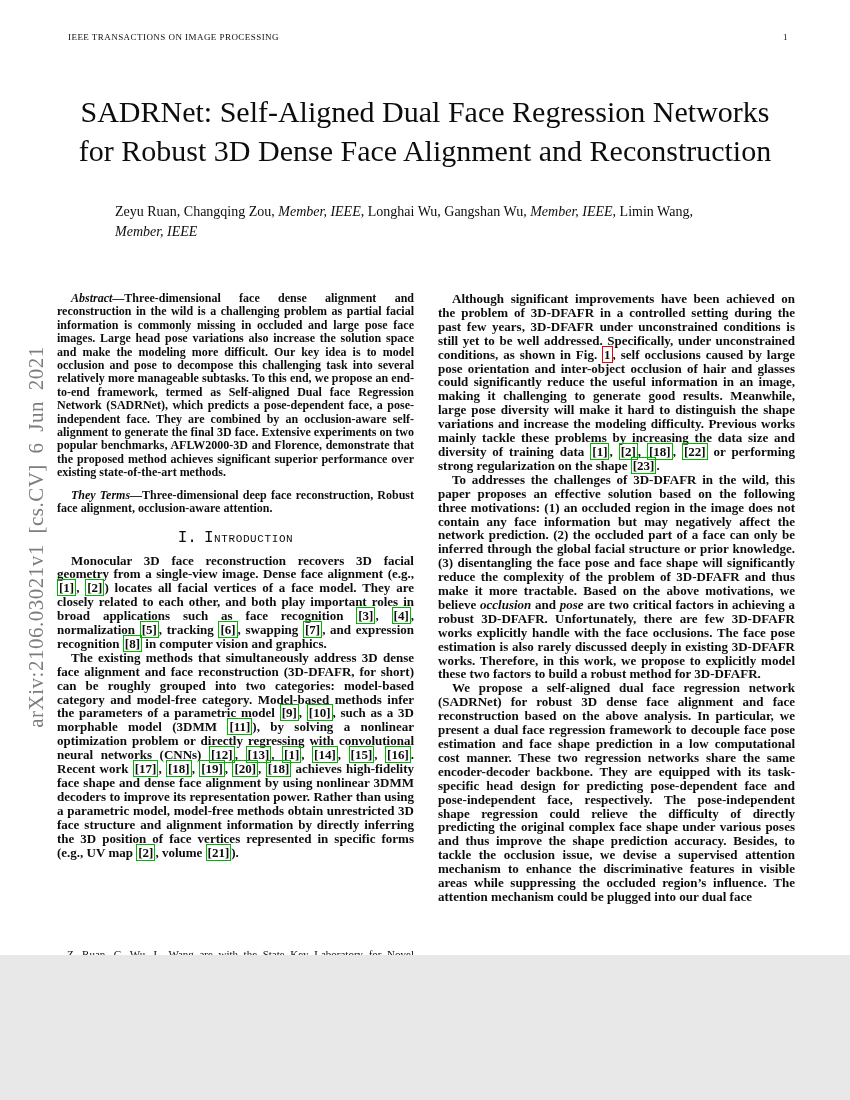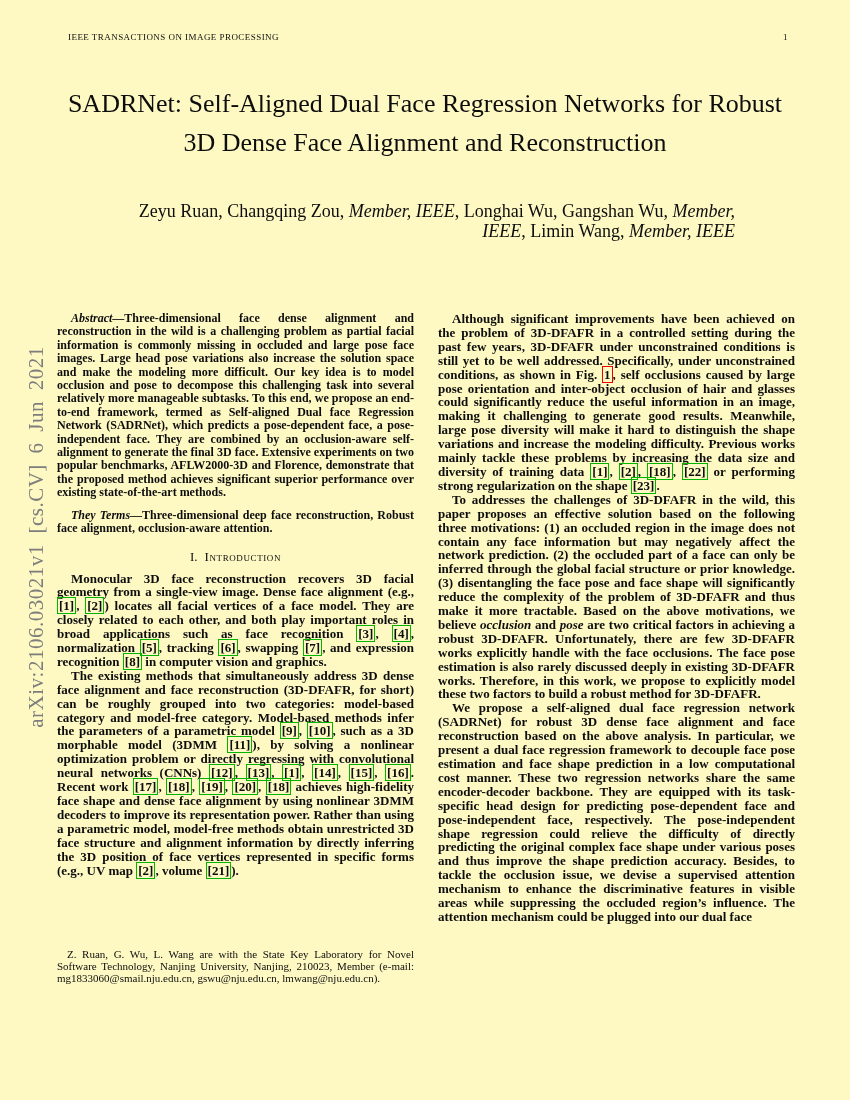--- a/index.html
+++ b/index.html
@@ -1,52 +1,53 @@
 <!DOCTYPE html>
 <html style="--cite-green: #00b400; --figref-red: #ee0000; --arxiv-gray: #7d7d7d;"><head>
 <meta charset="utf-8">
 <style>
   html,body { margin:0; padding:0; background:#e8e8e8; }
   .page {
-    position:relative; width:850px; height:1100px; margin:0 auto;
-    background:#fef9c3; color:#0d0d0d; overflow:hidden;
+    position:relative; width:850px; height:955px; margin:0 auto;
+    background:#ffffff; color:#0d0d0d; overflow:hidden;
     font-family:"Liberation Serif","DejaVu Serif",serif;
   }
   .running-header {
     position:absolute; top:32px; left:68px; right:62px;
     display:flex; justify-content:space-between;
     font-size:9px; letter-spacing:.45px;
   }
   .arxiv-stamp-anchor { position:absolute; left:36px; top:537px; width:0; height:0; }
   .arxiv-stamp {
     position:absolute; white-space:nowrap;
     transform:translate(-50%,-50%) rotate(-90deg);
     font-size:21px; color:var(--arxiv-gray); word-spacing:5px; letter-spacing:.5px;
   }
   .paper-title {
     position:absolute; top:76px; left:58px; right:58px;
-    text-align:center; font-size:26px; line-height:39px; font-weight:normal; margin:8px;
+    text-align:center; font-size:30px; line-height:39px; font-weight:normal; margin:16px;
   }
   .authors {
     position:absolute; top:202px; left:115px; right:115px;
-    text-align:right; font-size:18px; line-height:19.5px;font-family:Liberation Serif, serif;
+    text-align:left; font-size:14px; line-height:19.5px;font-family:Liberation Serif, serif;
   }
   .columns {
     position:absolute; top:292px; left:57px; width:738px;
     display:flex; gap:24px;
   }
-  .col { width:357px;margin-top:20px; }
+  .col { width:357px; }
   .abstract-para, .index-terms-para {
     font-weight:bold; font-size:12px; line-height:13.4px;
     text-align:justify; margin:0; text-indent:14px;
   }
   .index-terms-para { margin-top:9px; }
   .section-heading {
-    text-align:center; font-size:13px; font-weight:normal;
+    text-align:center; font-size:16px; font-weight:normal;
     margin:13px 0 7px 0;
+    font-family:Liberation Mono, monospace;
   }
   .section-heading .sc { font-variant:small-caps; letter-spacing:.6px; }
   .section-heading .num { margin-right:7px; }
   .para {
     font-size:13px; line-height:13.9px; text-align:justify;
     margin:0; text-indent:14px;font-weight:bold;
   }
   .footnote-block {
     position:absolute; top:948px; left:57px; width:357px;
   }

